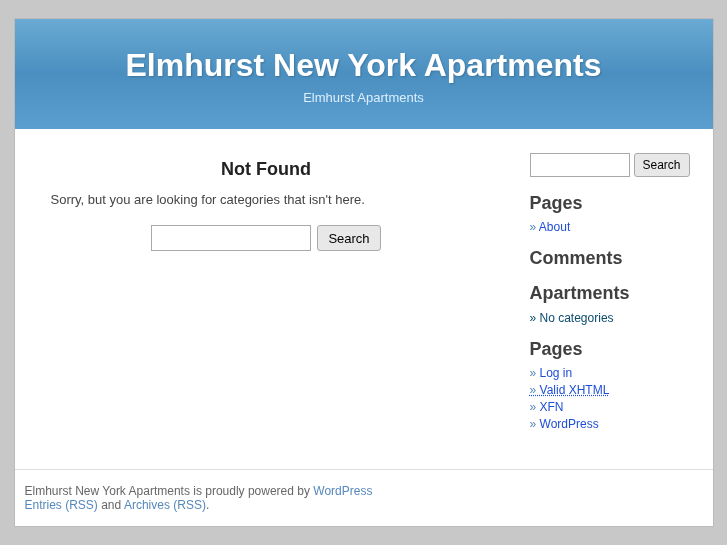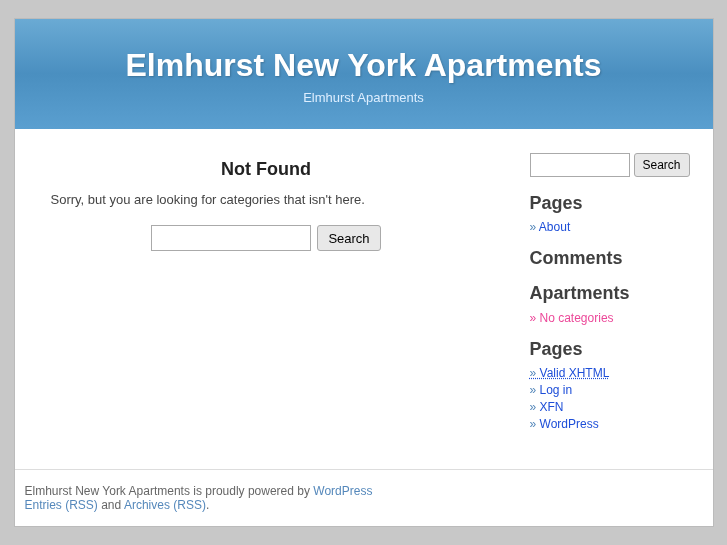--- a/index.html
+++ b/index.html
@@ -123,21 +123,21 @@
       text-decoration: none;
       font-size: 12px;
       margin-bottom: 3px;
     }
     .sidebar-link::before {
       content: '» ';
       color: #5588bb;
     }
     .sidebar-text {
       font-size: 12px;
-      color: #ec4899;
+      color: #0c4a6e;
     }
     .sidebar-text::before {
       content: '» ';
     }
     
     .site-footer {
       border-top: 1px solid #ddd;
       padding: 14px 10px;
       font-size: 12px;
       color: #666;
@@ -184,22 +184,22 @@
         <div class="sidebar-section-title">Comments</div>
       </div>
 
       <div class="sidebar-section">
         <div class="sidebar-section-title">Apartments</div>
         <span class="sidebar-text">No categories</span>
       </div>
 
       <div class="sidebar-section">
         <div class="sidebar-section-title">Pages</div>
+        <a class="sidebar-link" href="#">Log in</a>
         <a class="sidebar-link" href="#" style="text-decoration: underline dotted;">Valid XHTML</a>
-        <a class="sidebar-link" href="#">Log in</a>
         <a class="sidebar-link" href="#">XFN</a>
         <a class="sidebar-link" href="#">WordPress</a>
       </div>
     </div>
   </div>
 
   <div class="site-footer">
     <span>Elmhurst New York Apartments is proudly powered by </span><a href="#">WordPress</a>
     <br>
     <a href="#">Entries (RSS)</a><span> and </span><a href="#">Archives (RSS)</a><span>.</span>

